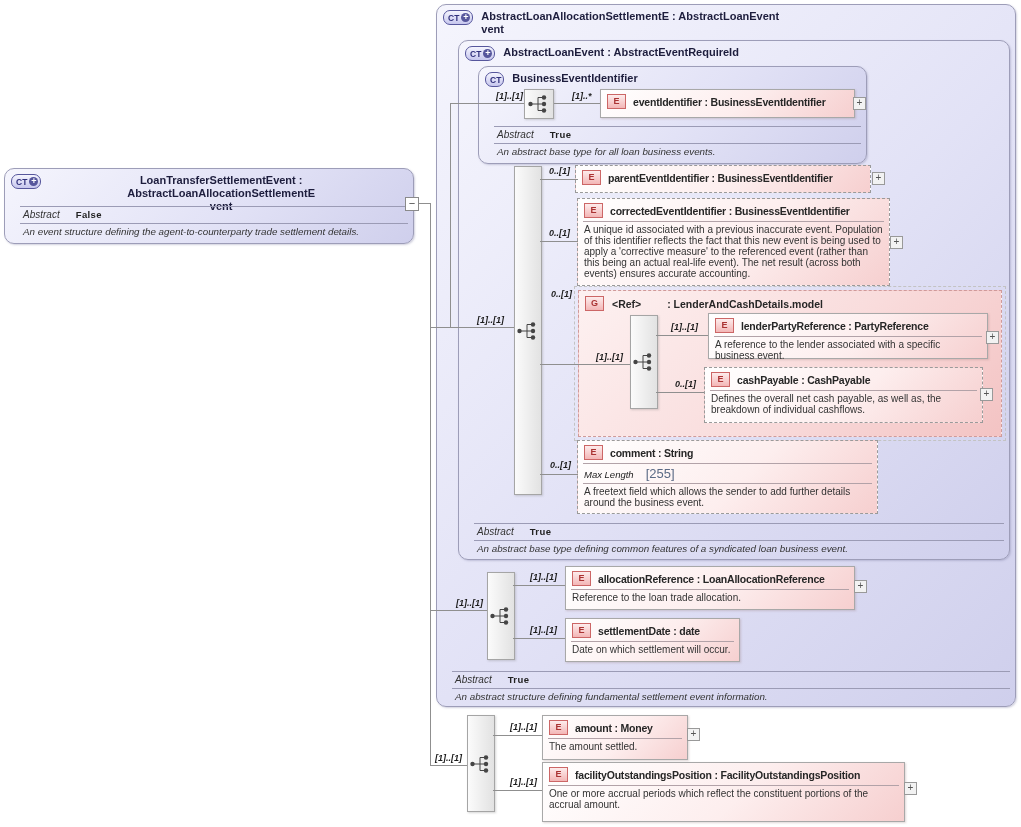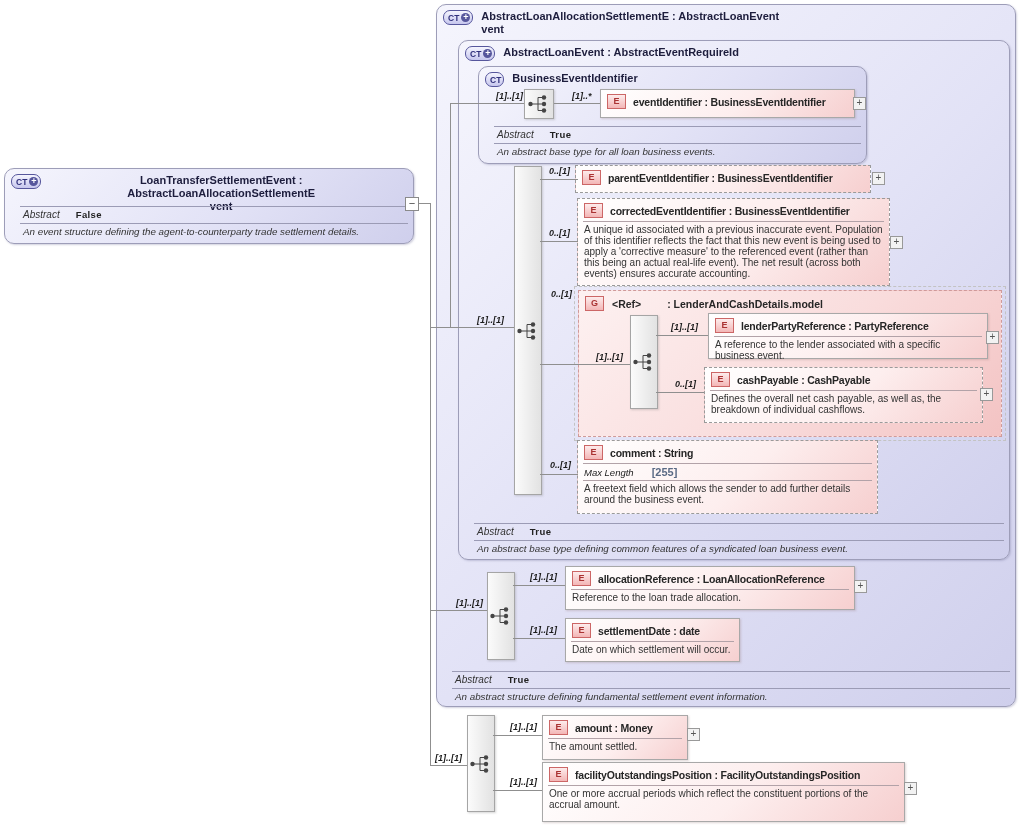--- a/index.html
+++ b/index.html
@@ -56,23 +56,23 @@
   .vl{position:absolute;width:1px;background:#8f8f8f;}
 
   
   .card{position:absolute;font-size:9px;font-weight:bold;font-style:italic;color:#1c1c1c;white-space:nowrap;}
 
   
   .plusbox{position:absolute;width:11px;height:11px;border:1px solid #999;background:#f2f2f2;
            color:#555;font-size:10px;line-height:10px;text-align:center;}
   .minusbox{position:absolute;width:12px;height:12px;border:1px solid #8a8a8a;background:#fff;
             color:#444;font-size:11px;line-height:11px;text-align:center;}
-  .mlrow{display:flex;align-items:baseline;gap:18px;padding:1px 6px;}
+  .mlrow{display:flex;align-items:baseline;gap:12px;padding:1px 6px;}
   .mllabel{font-style:italic;font-size:9.5px;color:#222;}
-  .mlvalue{font-size:11px;font-weight:bold;color:#5a6a85;}
+  .mlvalue{font-size:13px;font-weight:normal;color:#5a6a85;}
 </style>
 </head>
 <body>
 
 <div id="stage">
 
   <div class="ctbox" style="left:4px;top:168px;width:408px;height:74px">
     <div class="ct-head">
       <span class="ct-icon">
           <span>CT</span>

